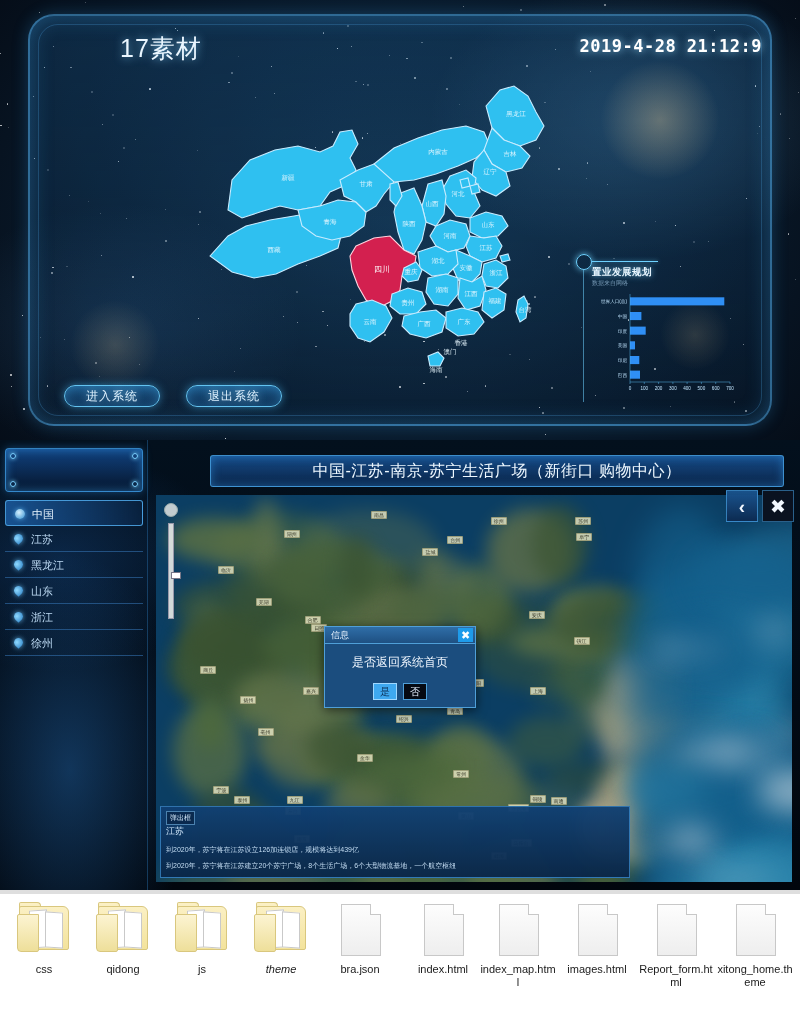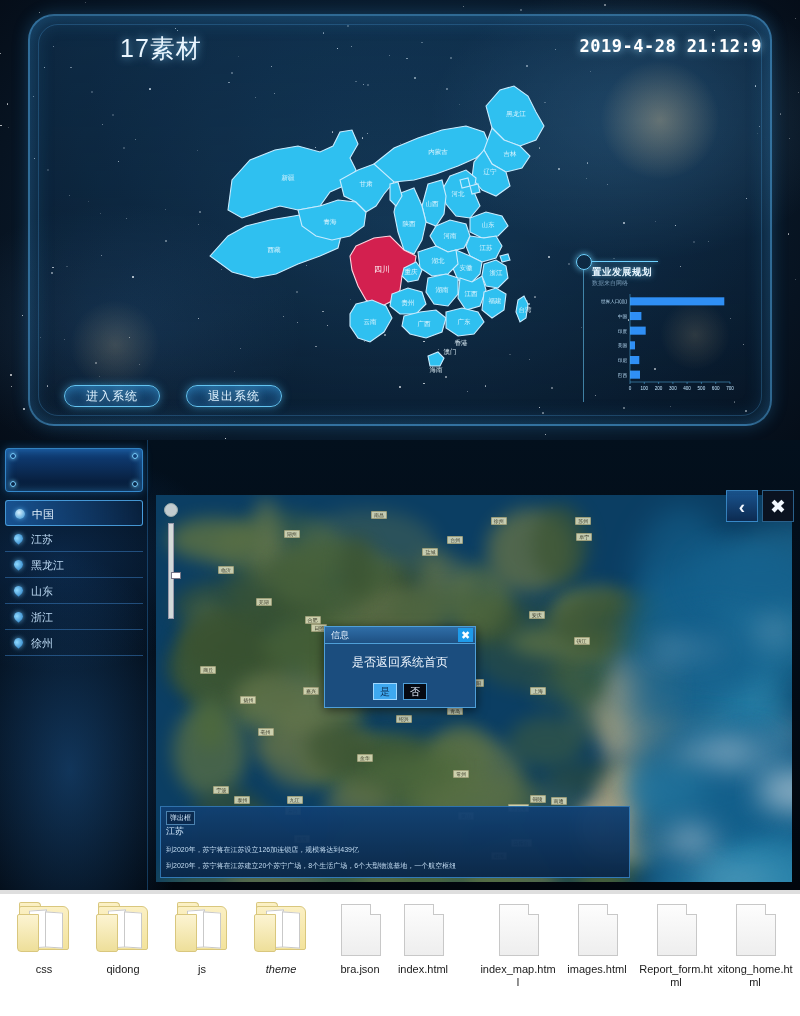--- a/index.html
+++ b/index.html
@@ -663,20 +663,21 @@
         <div class="sb-item active"><span class="sb-pin"></span><span>中国</span></div>
         <div class="sb-item"><span class="sb-pin"></span><span>江苏</span></div>
         <div class="sb-item"><span class="sb-pin"></span><span>黑龙江</span></div>
         <div class="sb-item"><span class="sb-pin"></span><span>山东</span></div>
         <div class="sb-item"><span class="sb-pin"></span><span>浙江</span></div>
         <div class="sb-item"><span class="sb-pin"></span><span>徐州</span></div>
       </div>
   </div>
 
   <div id="content">
+    <div id="content-title">中国-江苏-南京-苏宁生活广场（新街口 购物中心）</div>
 
     <div id="map-area">
       <div id="map-terrain">
           <div class="terrain" style="width: 120.077px; height: 74.2929px; left: 67.2916px; top: 17.8161px; background: rgb(78, 106, 60); opacity: 0.54;"></div>
           <div class="terrain" style="width: 133.359px; height: 83.2013px; left: 140.77px; top: 112.628px; background: rgb(69, 96, 58); opacity: 0.71;"></div>
           <div class="terrain" style="width: 84.5517px; height: 40.9346px; left: 50.1154px; top: 34.691px; background: rgb(96, 112, 73); opacity: 0.39;"></div>
           <div class="terrain" style="width: 133.034px; height: 56.4434px; left: 75.8677px; top: 188.997px; background: rgb(90, 112, 68); opacity: 0.71;"></div>
           <div class="terrain" style="width: 74.922px; height: 55.7355px; left: 314.782px; top: 273.962px; background: rgb(56, 80, 47); opacity: 0.33;"></div>
           <div class="terrain" style="width: 124.004px; height: 71.3131px; left: 388.583px; top: 383.675px; background: rgb(60, 85, 51); opacity: 0.4;"></div>
           <div class="terrain" style="width: 111.038px; height: 87.2979px; left: 256.052px; top: 239.673px; background: rgb(106, 122, 76); opacity: 0.69;"></div>
@@ -945,21 +946,21 @@
         <div class="file-caption">theme</div>
       </div>
       <div class="file-item" style="left: 320px;">
         <div class="file-icon">
           <div class="doc">
             <div class="doc-fold"></div>
           </div>
         </div>
         <div class="file-caption">bra.json</div>
       </div>
-      <div class="file-item" style="left: 383px;">
+      <div class="file-item" style="left: 403px;">
         <div class="file-icon">
           <div class="doc">
             <div class="doc-fold"></div>
           </div>
         </div>
         <div class="file-caption">index.html</div>
       </div>
       <div class="file-item" style="left: 478px;">
         <div class="file-icon">
           <div class="doc">
@@ -983,16 +984,16 @@
           </div>
         </div>
         <div class="file-caption">Report_form.html</div>
       </div>
       <div class="file-item" style="left: 715px;">
         <div class="file-icon">
           <div class="doc">
             <div class="doc-fold"></div>
           </div>
         </div>
-        <div class="file-caption">xitong_home.html</div>
+        <div class="file-caption">xitong_home.theme</div>
       </div>
     </div>
 </div>
 
 </body></html>

